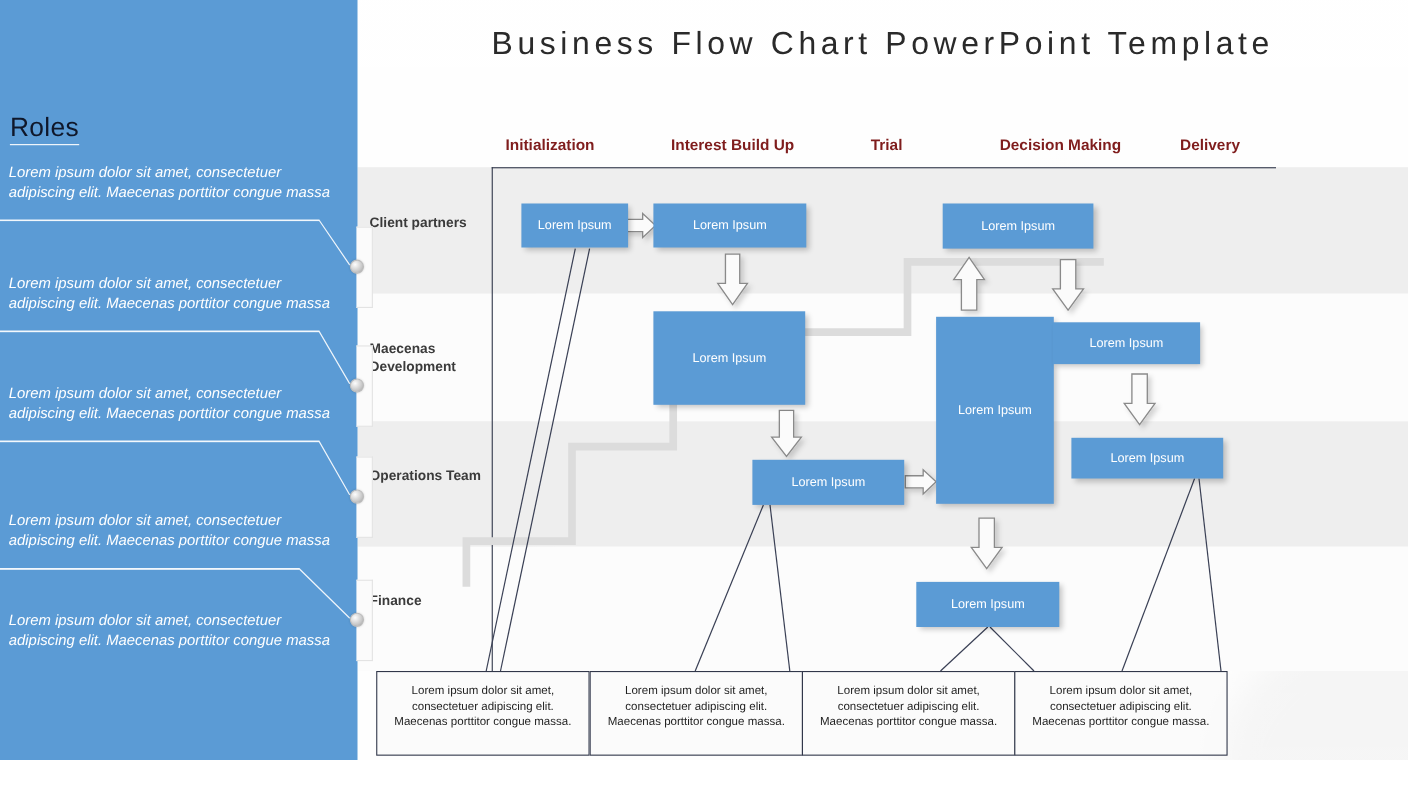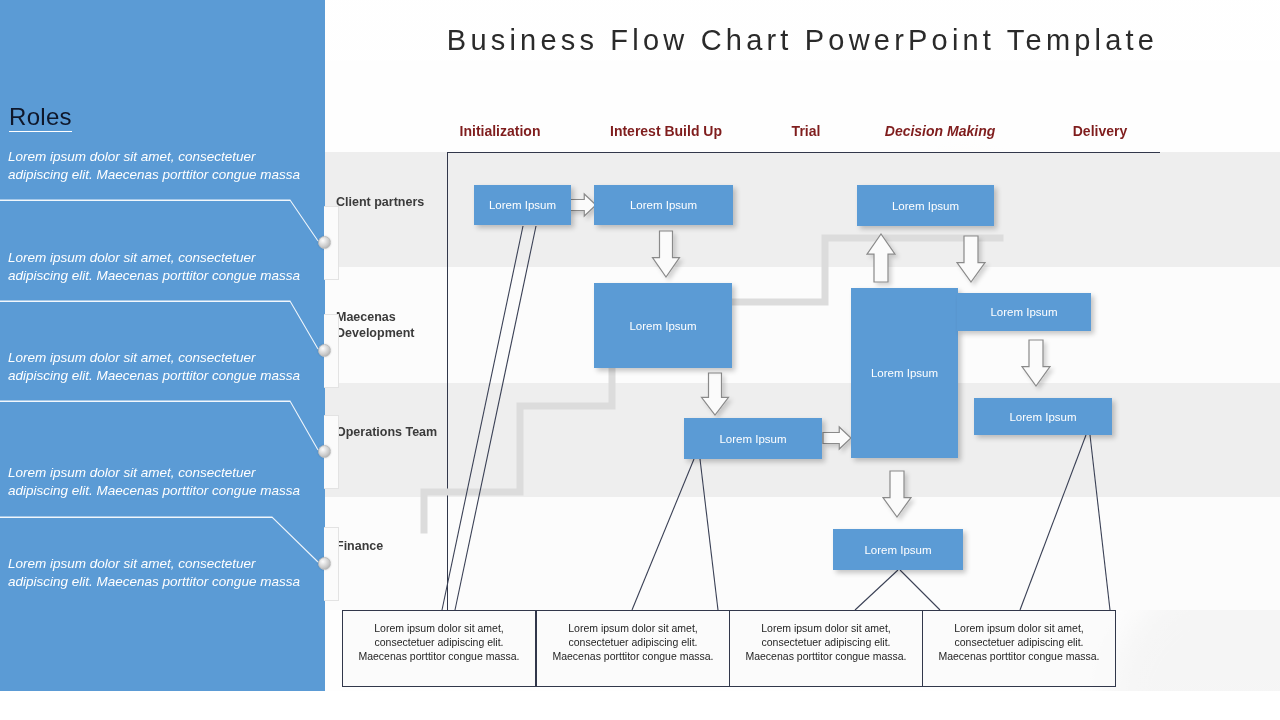--- a/index.html
+++ b/index.html
@@ -102,21 +102,21 @@
       <div class="band gray" style="top: 383px; height: 114px; width: 955px;"></div>
       <div class="band white" style="top: 497px; height: 113px; width: 955px;"></div>
     </div>
 
   <div class="deck-title">Business Flow Chart PowerPoint Template</div>
 
   <div id="col-heads">
       <div class="col-head" style="left: 500px;">Initialization</div>
       <div class="col-head" style="left: 666px;">Interest Build Up</div>
       <div class="col-head" style="left: 806px;">Trial</div>
-      <div class="col-head" style="left: 940px; font-style: italic;">Decision Making</div>
+      <div class="col-head" style="left: 964px;">Decision Making</div>
       <div class="col-head" style="left: 1100px;">Delivery</div>
     </div>
 
   <div class="frame-top"></div>
   <div class="frame-vert"></div>
 
   <div id="lane-labels">
       <div class="lane-label" style="top: 193.5px;">Client partners</div>
       <div class="lane-label" style="top: 309px;">Maecenas Development</div>
       <div class="lane-label" style="top: 424px;">Operations Team</div>

